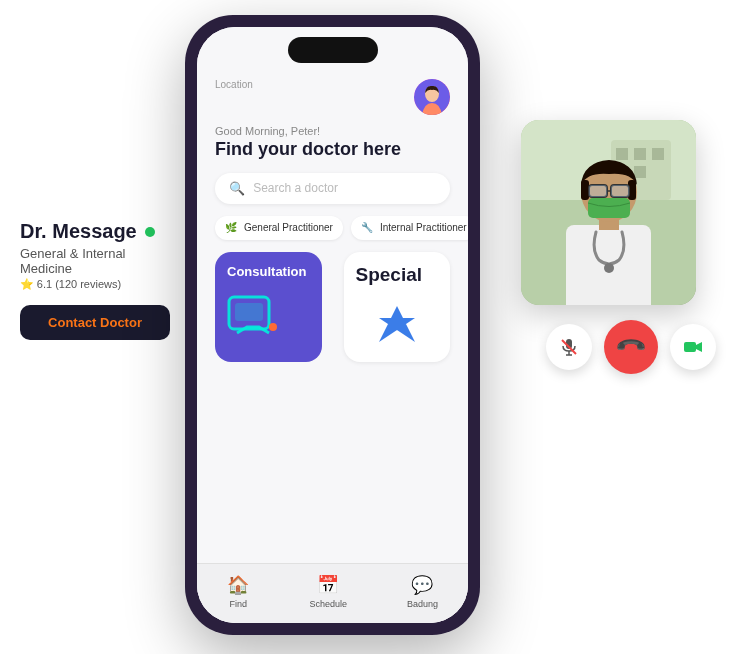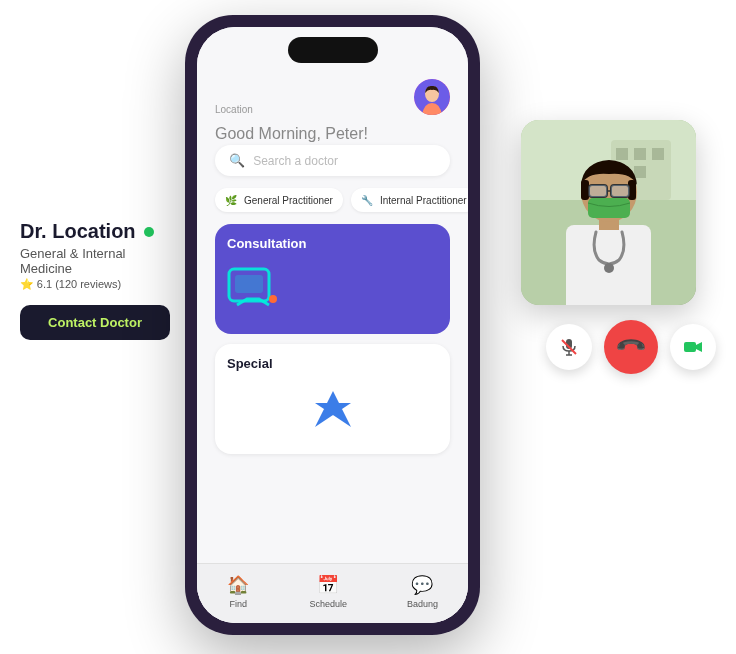--- a/index.html
+++ b/index.html
@@ -40,21 +40,21 @@
       margin-top: 3px;
     }
     .doctor-rating {
       font-size: 11px;
       color: #555;
       margin-top: 2px;
     }
     .contact-btn {
       margin-top: 14px;
       background: #1a1a2e;
-      color: #bef264;
+      color: #f97316;
       border: none;
       border-radius: 10px;
       padding: 10px 18px;
       font-size: 13px;
       font-weight: 600;
       cursor: pointer;
       width: 150px;
     }
 
     
@@ -104,21 +104,21 @@
       bottom: 0;
       background: #f7f7f9;
       padding: 52px 18px 0;
       overflow: hidden;
     }
 
     
     .app-header {
       display: flex;
       justify-content: space-between;
-      align-items: flex-end;
+      align-items: flex-start;
       margin-bottom: 10px;
     }
     .location-label {
       font-size: 10px;
       color: #999;
     }
     .location-value {
       font-size: 15px;
       font-weight: 700;
       color: #1a1a2e;
@@ -136,21 +136,21 @@
       border-radius: 50%;
       overflow: hidden;
       background: linear-gradient(135deg, #f093fb, #f5576c);
       display: flex;
       align-items: center;
       justify-content: center;
       font-size: 16px;
     }
     
     .greeting {
-      font-size: 16px;
+      font-size: 11px;
       color: #888;
       margin-bottom: 2px;
     }
     .greeting-bold {
       font-size: 18px;
       font-weight: 800;
       color: #1a1a2e;
       margin-bottom: 12px;
       line-height: 1.2;
     }
@@ -219,23 +219,22 @@
       margin-bottom: 6px;
     }
     .banner-tag {
       font-size: 10px;
       color: #aaa;
     }
 
     
     .cards-row {
       display: flex;
-      gap: 10px;
+      gap: 22px;
       margin-bottom: 12px;
-      flex-direction: column;
     }
     .card-consult {
       flex: 1;
       background: #5b4fcf;
       border-radius: 16px;
       padding: 12px;
       color: #fff;
       min-height: 110px;
       position: relative;
       overflow: hidden;
@@ -258,21 +257,21 @@
       flex: 1;
       background: #fff;
       border-radius: 16px;
       padding: 12px;
       min-height: 110px;
       position: relative;
       overflow: hidden;
       box-shadow: 0 1px 4px rgba(0,0,0,0.08);
     }
     .card-special-label {
-      font-size: 13px;
+      font-size: 19px;
       font-weight: 700;
       color: #1a1a2e;
       margin-bottom: 8px;
     }
 
     
     .bottom-nav {
       position: absolute;
       bottom: 0;
       left: 0;
@@ -357,21 +356,21 @@
     }
 
     
     .star { color: #f59e0b; }
   </style>
 </head>
 <body>
 
 <div class="left-panel">
   <div style="display:flex;align-items:center;gap:4px;">
-    <span class="doctor-name">Dr. Location</span>
+    <span class="doctor-name">Dr. Message</span>
     <span class="online-dot"></span>
   </div>
   <div class="doctor-specialty">General &amp; Internal Medicine</div>
   <div class="doctor-rating">
     <span class="star">⭐</span>
     <span>6.1</span>
     <span>(<span>120 reviews</span>)</span>
   </div>
   <button class="contact-btn">Contact Doctor</button>
 </div>
@@ -400,20 +399,21 @@
               <ellipse cx="18" cy="15" rx="7" ry="8" fill="#f7c5a0"></ellipse>
 
               <path d="M11 14 Q12 6 18 7 Q24 6 25 14 Q22 10 18 11 Q14 10 11 14Z" fill="#2d1b10"></path>
 
               <path d="M8 36 Q10 24 18 24 Q26 24 28 36Z" fill="#ff8a65"></path>
             </svg>
           </div>
         </div>
 
         <div class="greeting">Good Morning, Peter!</div>
+        <div class="greeting-bold">Find your doctor here</div>
 
         <div class="search-bar">
           <span class="search-icon-wrap">🔍</span>
           <span class="search-placeholder">Search a doctor</span>
         </div>
 
         <div class="category-chips">
           <div class="chip">
             <span class="chip-icon">🌿</span>
             <span>General Practitioner</span>

